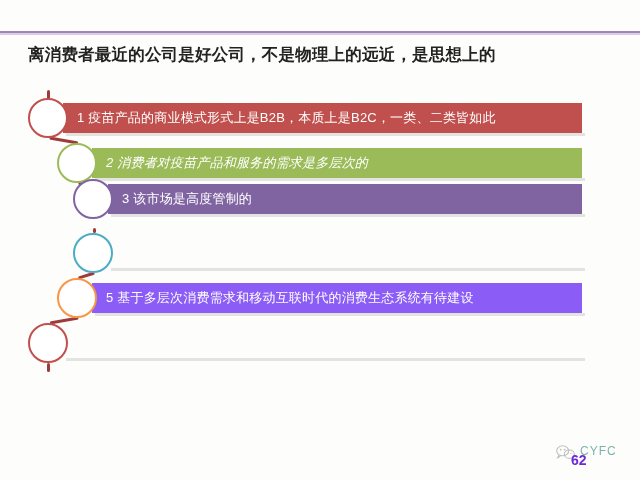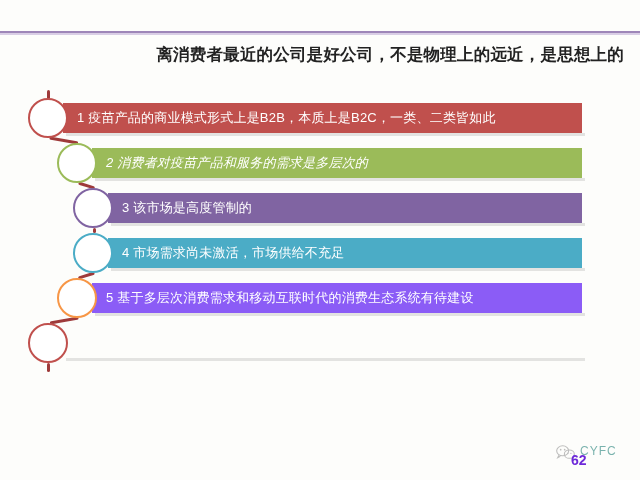--- a/index.html
+++ b/index.html
@@ -41,21 +41,20 @@
   .title {
     position: absolute;
     left: 28px;
     top: 44px;
     width: 596px;
     font-size: 16.5px;
     font-weight: bold;
     color: #222222;
     letter-spacing: 0.2px;
     white-space: nowrap;
-    text-align: right;
   }
 
   
   .rows {
     position: absolute;
     left: 0;
     top: 0;
     width: 640px;
     height: 480px;
   }
@@ -161,32 +160,29 @@
         </div>
         <div class="bubble" style="left: 28px; border-color: rgb(192, 80, 77);"></div>
       </div>
       <div class="row" style="left: 0px; top: 148px; width: 640px; font-style: italic;">
         <div class="bar-shadow" style="left: 95px; width: 490px;"></div>
         <div class="bar" style="left: 92px; width: 490px; background: rgb(155, 187, 89);">
           <span class="bar-label">2 消费者对疫苗产品和服务的需求是多层次的</span>
         </div>
         <div class="bubble" style="left: 57px; border-color: rgb(155, 187, 89);"></div>
       </div>
-      <div class="row" style="left: 0px; top: 193px; width: 640px;">
+      <div class="row" style="left: 0px; top: 184px; width: 640px;">
         <div class="bar-shadow" style="left: 111px; width: 474px;"></div>
         <div class="bar" style="left: 108px; width: 474px; background: rgb(128, 100, 162);">
           <span class="bar-label">3 该市场是高度管制的</span>
         </div>
         <div class="bubble" style="left: 73px; border-color: rgb(128, 100, 162);"></div>
       </div>
       <div class="row" style="left: 0px; top: 238px; width: 640px;">
         <div class="bar-shadow" style="left: 111px; width: 474px;"></div>
-        <div class="bar" style="left: 108px; width: 474px; background: rgb(75, 172, 198);">
-          <span class="bar-label">4 市场需求尚未激活，市场供给不充足</span>
-        </div>
         <div class="bubble" style="left: 73px; border-color: rgb(75, 172, 198);"></div>
       </div>
       <div class="row" style="left: 0px; top: 283px; width: 640px;">
         <div class="bar-shadow" style="left: 95px; width: 490px;"></div>
         <div class="bar" style="left: 92px; width: 490px; background: #8b5cf6;">
           <span class="bar-label">5 基于多层次消费需求和移动互联时代的消费生态系统有待建设</span>
         </div>
         <div class="bubble" style="left: 57px; border-color: rgb(247, 150, 70);"></div>
       </div>
       <div class="row" style="left: 0px; top: 328px; width: 640px;">

